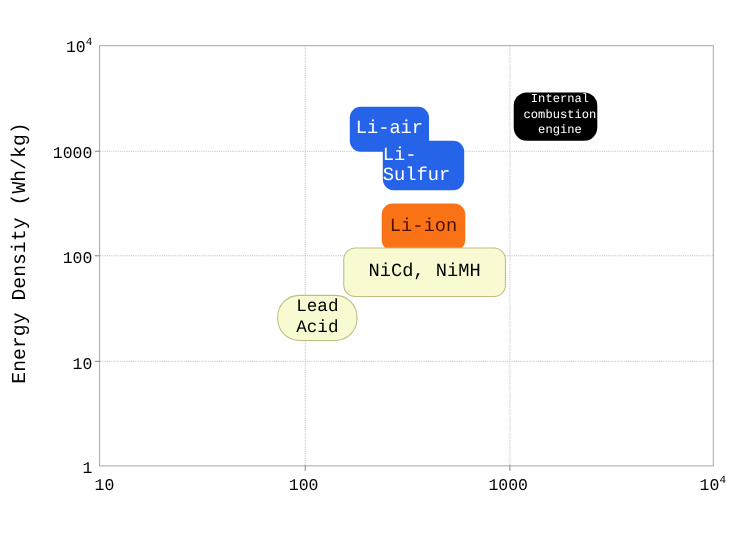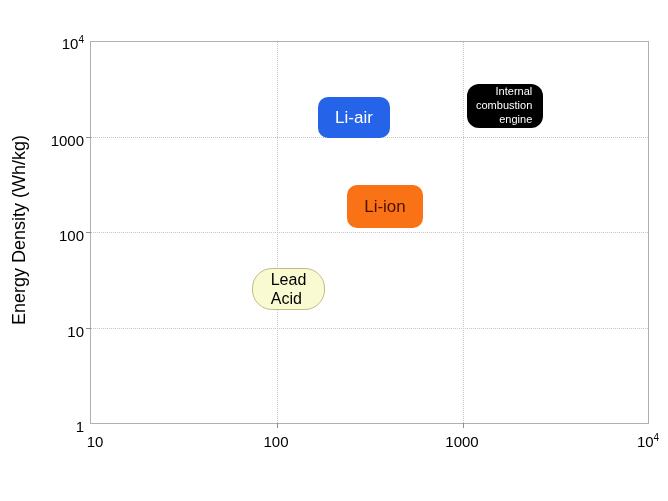--- a/index.html
+++ b/index.html
@@ -1,18 +1,18 @@
 <!DOCTYPE html>
 <html><head>
 <meta charset="utf-8">
 <style>
   html,body { margin:0; padding:0; background:#ffffff; }
   #stage {
     position:relative; width:668px; height:501px; background:#ffffff;
-    font-family:Liberation Sans, sans-serif; color:#000; overflow:hidden;
+    font-family:Liberation Mono, monospace; color:#000; overflow:hidden;
   }
   
   #plot {
     position:absolute; left:90px; top:41px; width:557px; height:381px;
     border:1px solid #b0b0b0; background:#ffffff;
   }
   .gridline-v { position:absolute; top:0; width:0; height:100%; border-left:1px dotted #c6c6c6; }
   .gridline-h { position:absolute; left:0; height:0; width:100%; border-top:1px dotted #c6c6c6; }
   .tick-y { position:absolute; left:-5px; width:5px; height:0; border-top:1px solid #909090; }
   .tick-x { position:absolute; bottom:-5px; height:5px; width:0; border-left:1px solid #909090; }
@@ -33,21 +33,21 @@
   .box {
     position:absolute; display:flex; align-items:center; justify-content:center;
     box-sizing:border-box;
   }
   .box .lbl { white-space:pre-line; text-align:left; }
   .box-blue   { background:#2563e8; border-radius:10px; color:#ffffff; font-size:17px; }
   .box-orange { background:#f97316; border-radius:10px; color:#4d1000; font-size:17px; }
   .box-yellow { background:#fafad2; border:1px solid #bfbf85; border-radius:11px; color:#000; font-size:17px; }
   .box-black  { background:#000000; border-radius:12px; color:#ffffff; font-size:11px;
                 justify-content:flex-start; padding-left:9px; }
-  .box-black .lbl { text-align:right; line-height:1.27; }
+  .box-black .lbl { text-align:center; line-height:1.27; }
   #box-lead-acid { font-size:16px; }
   #box-lead-acid .lbl { line-height:1.2; }
 </style>
 </head>
 <body>
 
 <div id="stage">
 
   <div id="plot">
     <div class="gridline-v" style="left:186px;"></div>
@@ -73,25 +73,31 @@
   <div class="xlab" style="left:244px;"><span>100</span><sup></sup></div>
   <div class="xlab" style="left:430px;"><span>1000</span><sup></sup></div>
   <div class="xlab" style="left:616px;"><span>10</span><sup>4</sup></div>
 
   <div id="yaxis-title">Energy Density (Wh/kg)</div>
 
   <div class="box box-blue" style="left:318px; top:97px; width:72px; height:41px;">
     <span class="lbl">Li-air</span>
   </div>
 
+  <div class="box box-blue" style="left:348px; top:128px; width:74px; height:45px;">
+    <span class="lbl">Li-Sulfur</span>
+  </div>
 
   <div class="box box-orange" style="left:347px; top:185px; width:76px; height:43px;">
     <span class="lbl">Li-ion</span>
   </div>
 
+  <div class="box box-yellow" style="left:312px; top:225px; width:148px; height:45px;">
+    <span class="lbl">NiCd, NiMH</span>
+  </div>
 
   <div class="box box-yellow" id="box-lead-acid" style="left:252px; top:268px; width:73px; height:42px;border-radius:20px;">
     <span class="lbl">Lead
 Acid</span>
   </div>
 
   <div class="box box-black" style="left:467px; top:84px; width:76px; height:44px;">
     <span class="lbl">Internal
 combustion
 engine</span>

